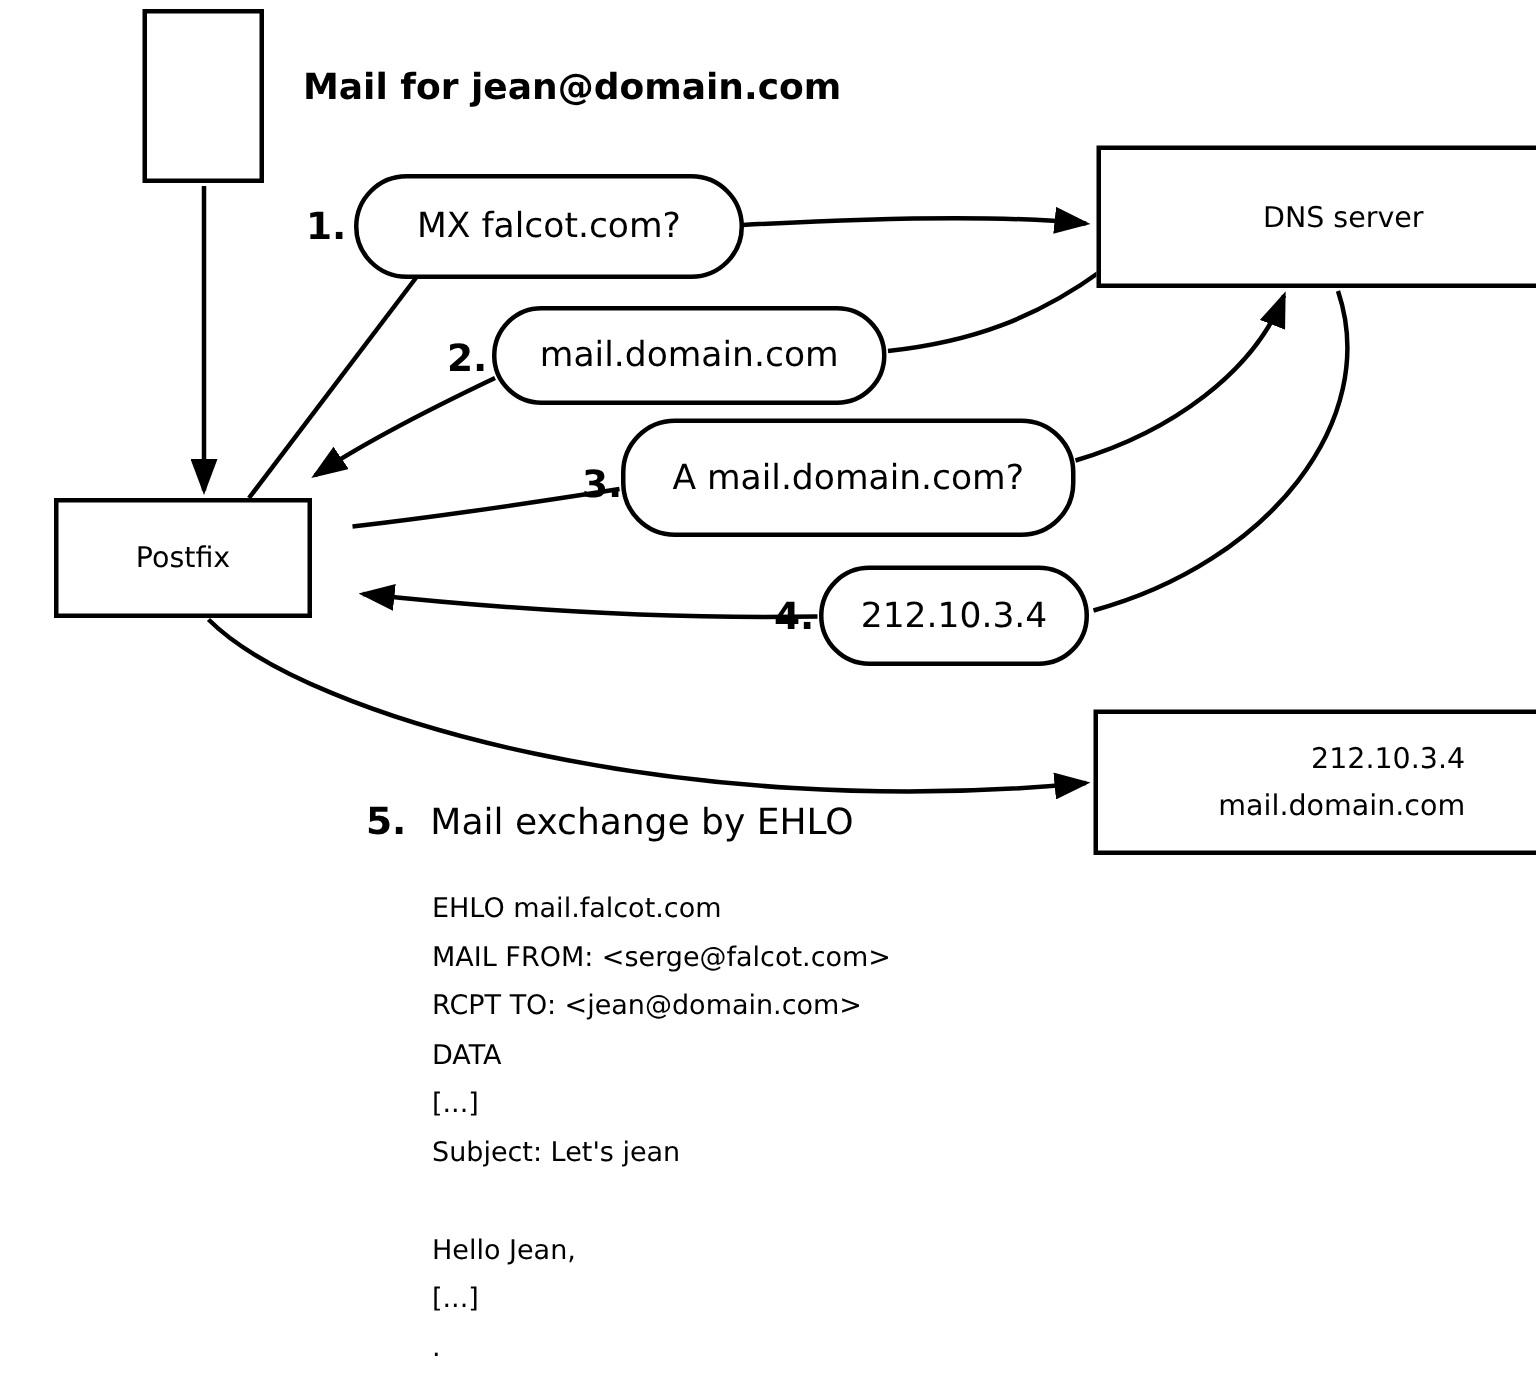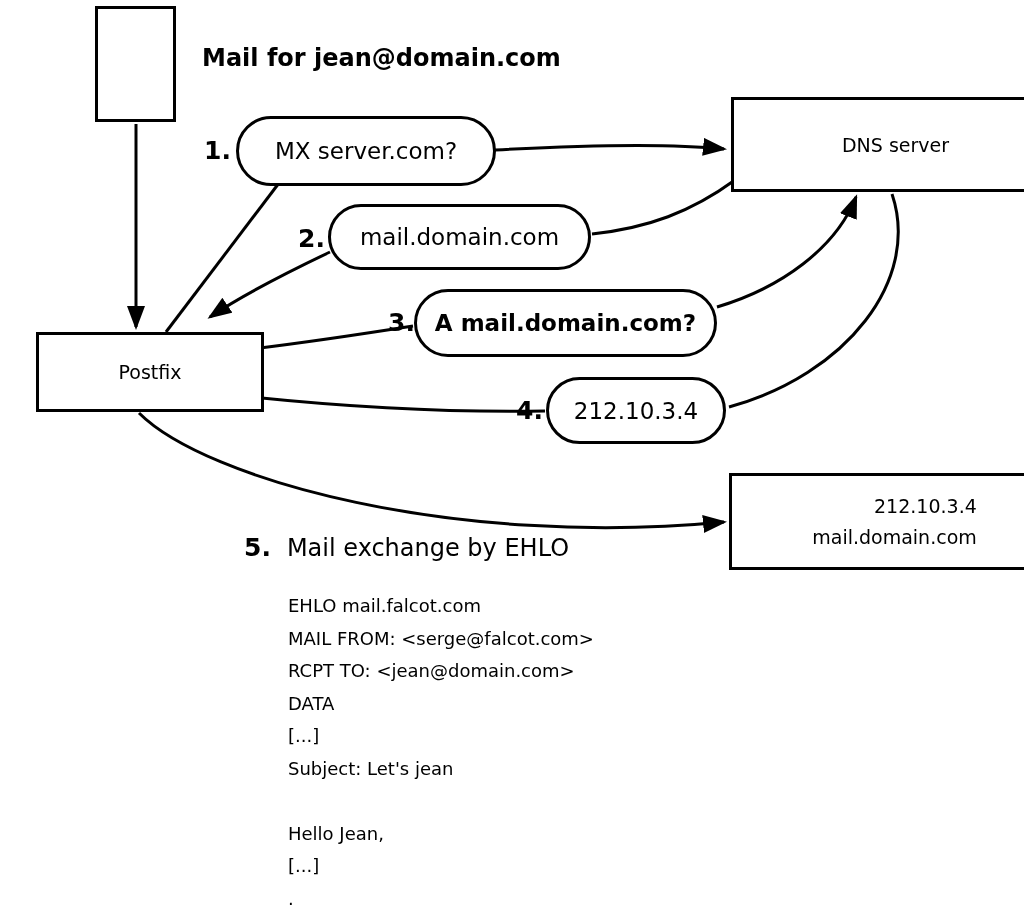--- a/index.html
+++ b/index.html
@@ -90,47 +90,47 @@
       <path d="M 856 194 C 885 280, 810 375, 693 407"></path>
       <path d="M 509 411 C 400 413, 300 406, 206 396" marker-end="url(#arrowhead)"></path>
       <path d="M 103 413 C 170 480, 420 548, 688 522" marker-end="url(#arrowhead)"></path>
     </g>
   </svg>
 
   <div class="box" style="left:59px; top:6px; width:81px; height:116px;"></div>
 
   <div class="note" style="left:166px; top:44px;">Mail for jean@domain.com</div>
 
-  <div class="box" style="left:0px; top:332px; width:228px; height:80px;">
+  <div class="box" style="left:0px; top:332px; width:172px; height:80px;">
     <span>Postfix</span>
   </div>
 
   <div class="box" style="left:695px; top:97px; width:329px; height:95px;">
     <span>DNS server</span>
   </div>
 
   <div class="box" style="left:693px; top:473px; width:331px; height:97px;">
     <div>
       <div class="mailserver-line">212.10.3.4</div>
       <div class="mailserver-line">mail.domain.com</div>
     </div>
   </div>
 
   <div class="step-num" style="left:168px; top:136px;">1.</div>
   <div class="pill" style="left:200px; top:116px; width:260px; height:70px;">
-    <span>MX server.com?</span>
+    <span>MX falcot.com?</span>
   </div>
 
   <div class="step-num" style="left:262px; top:224px;">2.</div>
   <div class="pill" style="left:292px; top:204px; width:263px; height:66px;">
     <span>mail.domain.com</span>
   </div>
 
   <div class="step-num" style="left:352px; top:308px;">3.</div>
-  <div class="pill" style="left:378px; top:289px; width:303px; height:68px;font-weight:bold;">
+  <div class="pill" style="left:378px; top:279px; width:303px; height:79px;">
     <span>A mail.domain.com?</span>
   </div>
 
   <div class="step-num" style="left:480px; top:396px;">4.</div>
   <div class="pill" style="left:510px; top:377px; width:180px; height:67px;">
     <span>212.10.3.4</span>
   </div>
 
   <div class="step5">
     <span class="step-num" style="position:static;">5.</span>

